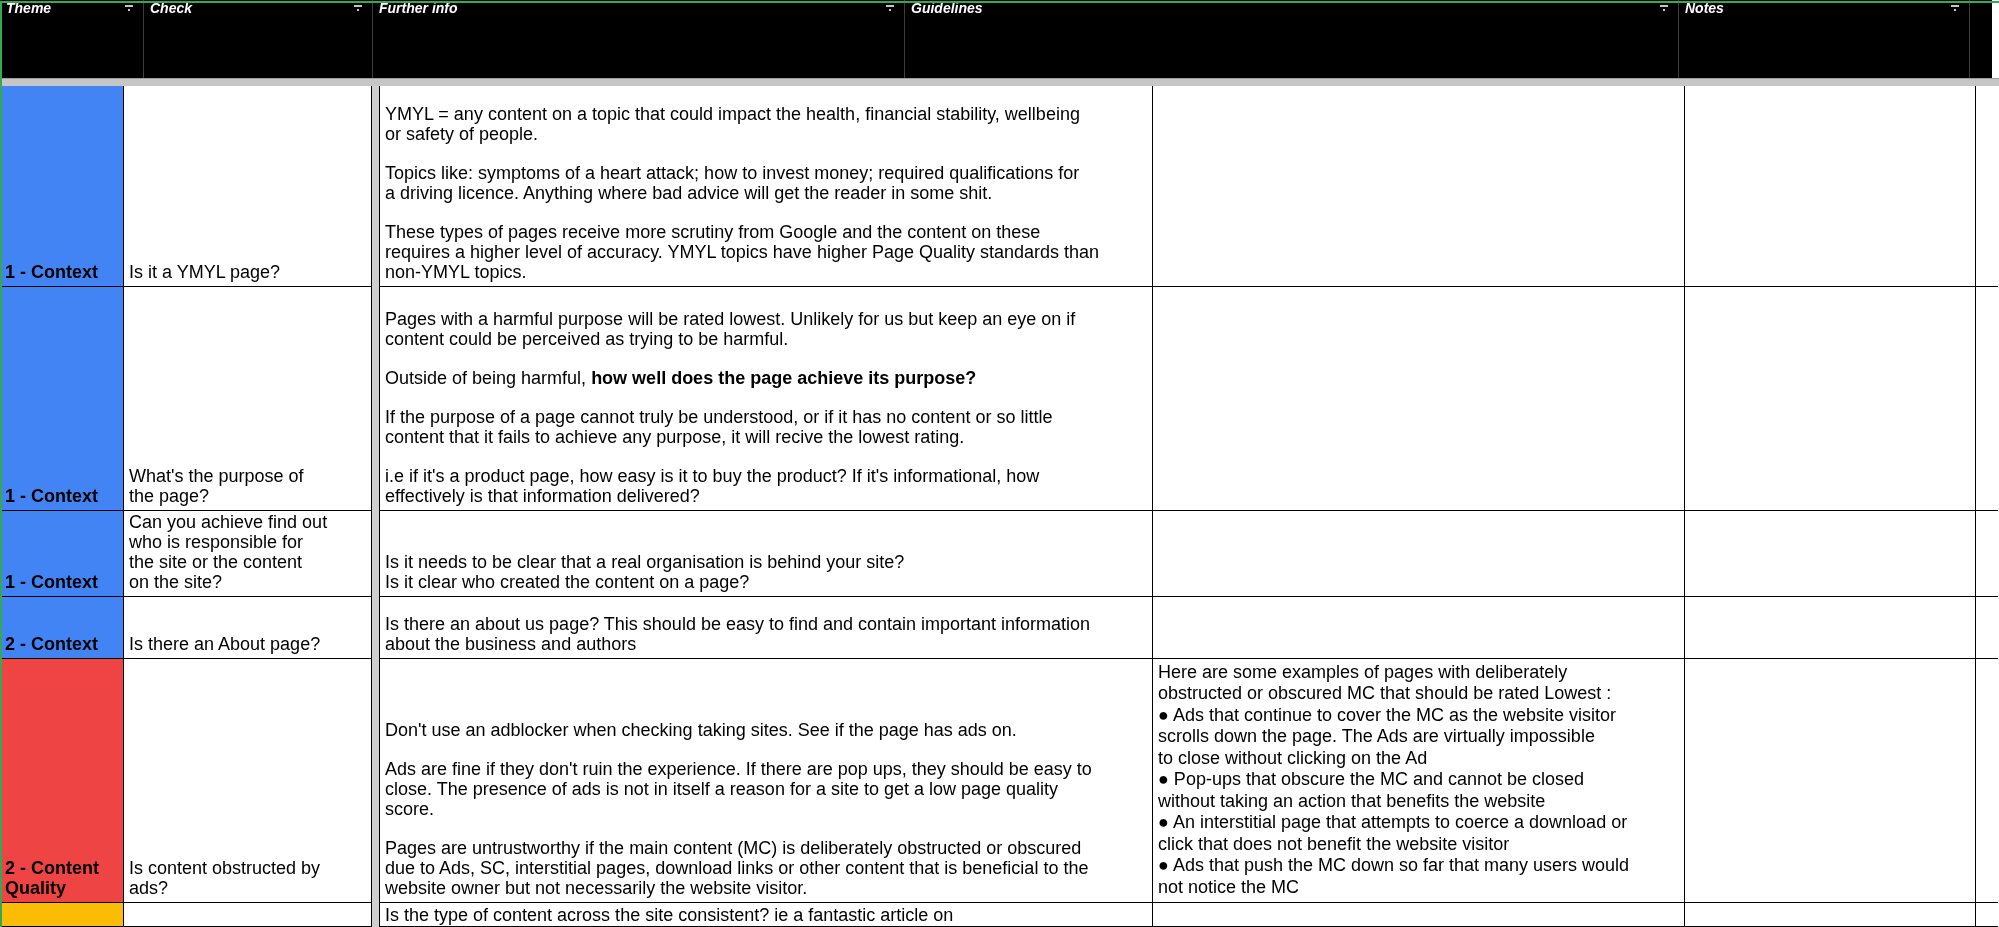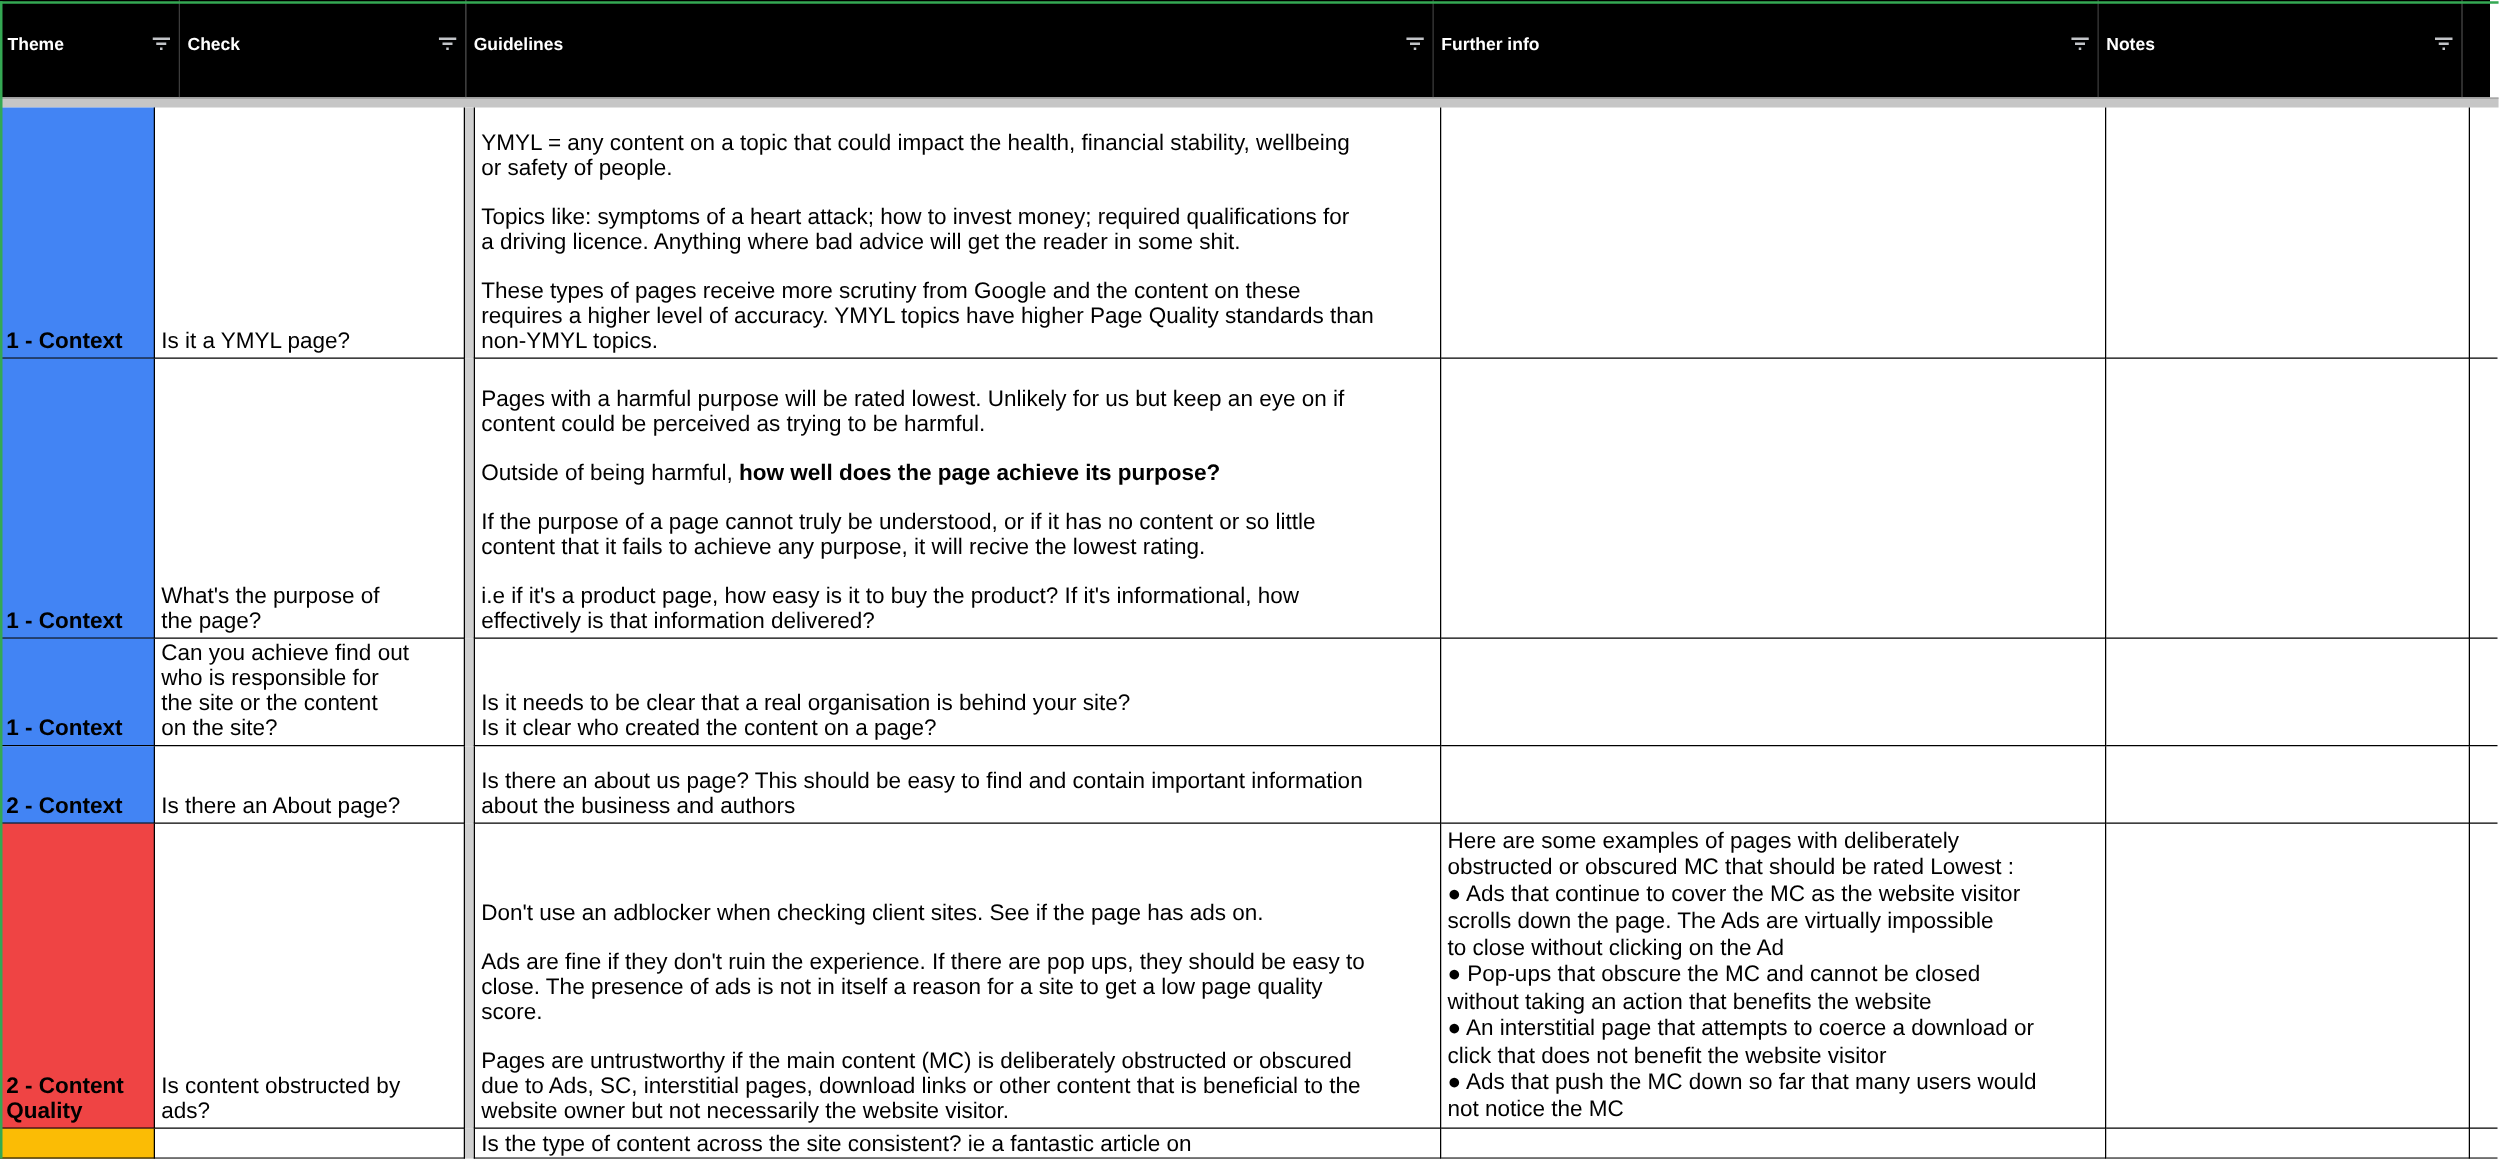--- a/index.html
+++ b/index.html
@@ -4,23 +4,23 @@
 <style>
   html,body{margin:0;padding:0;background:#fff;}
   body{width:1999px;height:927px;overflow:hidden;position:relative;
        font-family:"Liberation Sans","DejaVu Sans",sans-serif;color:#000;}
   .sheet{position:absolute;inset:0;display:flex;flex-direction:column;}
   
   .filter-top{position:absolute;left:0;top:1px;width:1999px;height:2px;z-index:40;}
   .filter-left{position:absolute;left:0;top:1px;width:2px;height:926px;z-index:40;}
   
   .hrow{display:flex;height:78px;}
-  .hcell{background:#000;color:#fff;box-sizing:border-box;display:flex;align-items:center;
+  .hcell{background:#000;color:#fff;box-sizing:border-box;display:flex;align-items:flex-start;
          justify-content:space-between;padding:0 6px 9px 6px;border-right:1px solid #3c3c3c;
-         font-size:14px;font-weight:bold;overflow:hidden;}
+         font-size:14px;font-weight:bold;overflow:hidden;font-style:italic;}
   .hdiv{background:#cfcfcf;border:none;padding:0;}
   .hlabel{white-space:nowrap;}
   .ficon{flex:0 0 auto;margin-left:4px;opacity:.9;}
   .strip{height:8px;background:#c6c6c6;border-top:1px solid #9e9e9e;box-sizing:border-box;}
   
   .row{display:flex;box-sizing:border-box;}
   .cell{box-sizing:border-box;border-right:1px solid #000;border-bottom:1px solid #000;
         display:flex;flex-direction:column;justify-content:flex-end;
         padding:0 5px 4px 5px;overflow:hidden;font-size:18px;line-height:20px;}
   .c-theme{width:124px;font-weight:bold;white-space:pre-line;}
@@ -58,32 +58,32 @@
       <span class="hlabel">Check</span>
       <span class="ficon">
         <svg width="15" height="12" viewBox="0 0 15 12">
             <rect x="0" y="1" width="14" height="2" fill="#d7dade"></rect>
             <rect x="3" y="5" width="8" height="2" fill="#d7dade"></rect>
             <rect x="6" y="9" width="2" height="2" fill="#d7dade"></rect>
           </svg>
       </span>
     </div>
     <div class="hcell hdiv"></div>
+    <div class="hcell" style="width:532px">
+      <span class="hlabel">Further info</span>
+      <span class="ficon">
+        <svg width="15" height="12" viewBox="0 0 15 12">
+            <rect x="0" y="1" width="14" height="2" fill="#d7dade"></rect>
+            <rect x="3" y="5" width="8" height="2" fill="#d7dade"></rect>
+            <rect x="6" y="9" width="2" height="2" fill="#d7dade"></rect>
+          </svg>
+      </span>
+    </div>
     <div class="hcell" style="width:774px">
       <span class="hlabel">Guidelines</span>
-      <span class="ficon">
-        <svg width="15" height="12" viewBox="0 0 15 12">
-            <rect x="0" y="1" width="14" height="2" fill="#d7dade"></rect>
-            <rect x="3" y="5" width="8" height="2" fill="#d7dade"></rect>
-            <rect x="6" y="9" width="2" height="2" fill="#d7dade"></rect>
-          </svg>
-      </span>
-    </div>
-    <div class="hcell" style="width:532px">
-      <span class="hlabel">Further info</span>
       <span class="ficon">
         <svg width="15" height="12" viewBox="0 0 15 12">
             <rect x="0" y="1" width="14" height="2" fill="#d7dade"></rect>
             <rect x="3" y="5" width="8" height="2" fill="#d7dade"></rect>
             <rect x="6" y="9" width="2" height="2" fill="#d7dade"></rect>
           </svg>
       </span>
     </div>
     <div class="hcell" style="width:291px">
       <span class="hlabel">Notes</span>
@@ -163,21 +163,21 @@
         <div class="cell c-notes"></div>
         <div class="cell c-sliver"></div>
       </div>
       <div class="row" style="height: 244px;">
         <div class="cell c-theme" style="background: #ef4444;">2 - Content
 Quality</div>
         <div class="cell c-check">Is content obstructed by
 ads?</div>
         <div class="cell c-div"></div>
         <div class="cell c-guide">
-          <div class="para"><span>Don't use an adblocker when checking client sites. See if the page has ads on.</span></div>
+          <div class="para"><span>Don't use an adblocker when checking taking sites. See if the page has ads on.</span></div>
           <div class="para"><span>Ads are fine if they don't ruin the experience. If there are pop ups, they should be easy to
 close. The presence of ads is not in itself a reason for a site to get a low page quality
 score.</span></div>
           <div class="para"><span>Pages are untrustworthy if the main content (MC) is deliberately obstructed or obscured
 due to Ads, SC, interstitial pages, download links or other content that is beneficial to the
 website owner but not necessarily the website visitor.</span></div>
         </div>
         <div class="cell c-further">
           <div class="para"><span>Here are some examples of pages with deliberately
 obstructed or obscured MC that should be rated Lowest :

